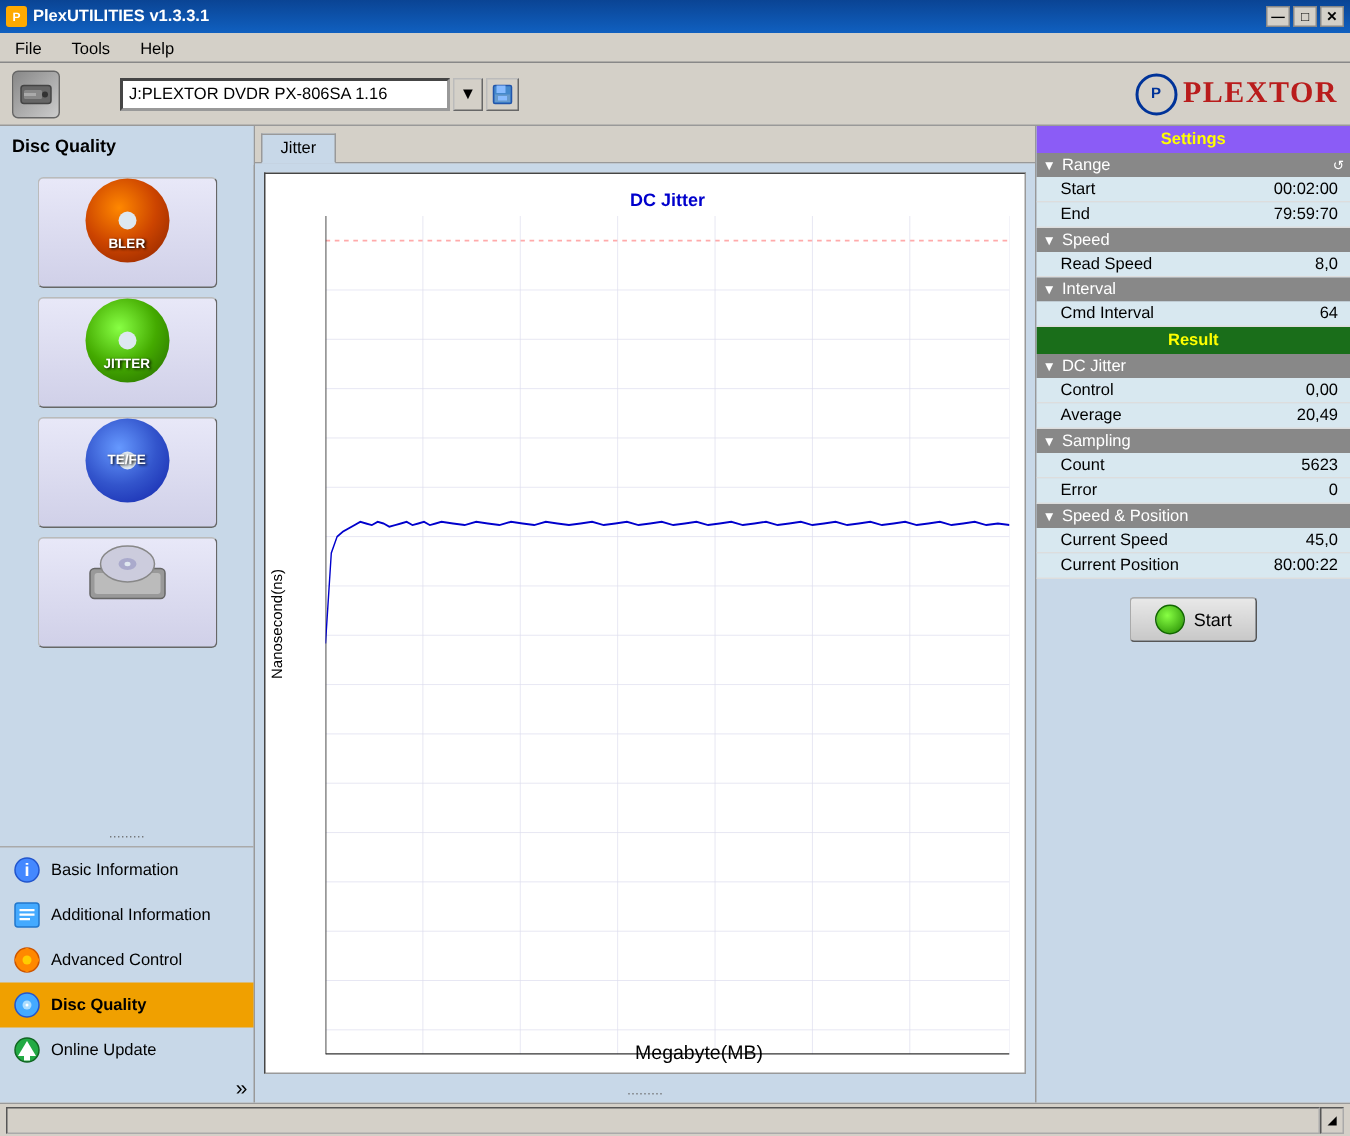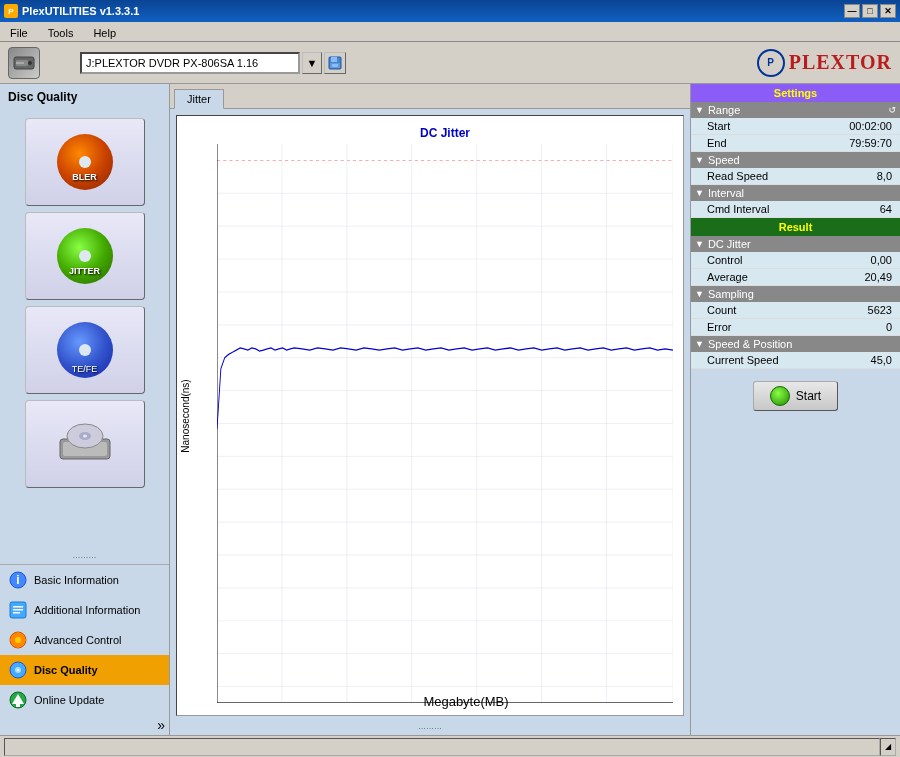--- a/index.html
+++ b/index.html
@@ -75,26 +75,25 @@
     }
     .disc-icons {
       display: flex;
       flex-direction: column;
       gap: 6px;
       padding: 8px;
       flex: 1;
     }
     .disc-icon-btn {
       width: 120px;
-      height: 88px;
+      height: 74px;
       background: linear-gradient(to bottom, #e8e8f8, #d0d0e8);
       border: 1px outset #bbb;
       border-radius: 4px;
       display: flex;
-      align-items: center;
       justify-content: center;
       cursor: pointer;
       align-self: center;
     }
     .disc-circle {
       width: 56px; height: 56px; border-radius: 50%;
       display: flex; align-items: center; justify-content: center;
       font-size: 10px; font-weight: bold; color: white;
       text-shadow: 1px 1px 2px rgba(0,0,0,0.5);
       position: relative;
@@ -341,21 +340,21 @@
       <div class="disc-icon-btn">
         <div class="disc-circle disc-jitter">
           <div class="disc-hole"></div>
           <span style="position:absolute;bottom:8px;font-size:9px;font-weight:bold;color:white;text-shadow:1px 1px 2px #000;">JITTER</span>
         </div>
       </div>
 
       <div class="disc-icon-btn">
         <div class="disc-circle disc-tefe">
           <div class="disc-hole"></div>
-          <span style="position:absolute;bottom:4px;font-size:9px;font-weight:normal;color:white;text-shadow:1px 1px 2px #000;">TE/FE</span>
+          <span style="position:absolute;bottom:24px;font-size:9px;font-weight:bold;color:white;text-shadow:1px 1px 2px #000;">TE/FE</span>
         </div>
       </div>
 
       <div class="disc-icon-btn" style="background:linear-gradient(to bottom,#e8e8f8,#d0d0e8);">
         <svg width="60" height="50" viewBox="0 0 60 50">
           <rect x="5" y="20" width="50" height="20" rx="3" fill="#999" stroke="#666"></rect>
           <rect x="8" y="23" width="44" height="14" rx="2" fill="#bbb"></rect>
           <ellipse cx="30" cy="17" rx="18" ry="12" fill="#ccccdd" stroke="#888"></ellipse>
           <ellipse cx="30" cy="17" rx="6" ry="4" fill="#aaaacc"></ellipse>
           <ellipse cx="30" cy="17" rx="2" ry="1.5" fill="#e0e8f0"></ellipse>
@@ -557,20 +556,24 @@
     </div>
 
     <div class="panel-section-header">
       <span class="collapse-icon">▼</span>
       <span>Speed &amp; Position</span>
     </div>
     <div class="panel-row">
       <span>Current Speed</span>
       <span class="panel-value">45,0</span>
     </div>
+    <div class="panel-row">
+      <span>Current Position</span>
+      <span class="panel-value">80:00:22</span>
+    </div>
 
     <div class="start-btn-area">
       <button class="start-btn">
         <div class="start-circle"></div>
         <span>Start</span>
       </button>
     </div>
   </div>
 
 </div>

